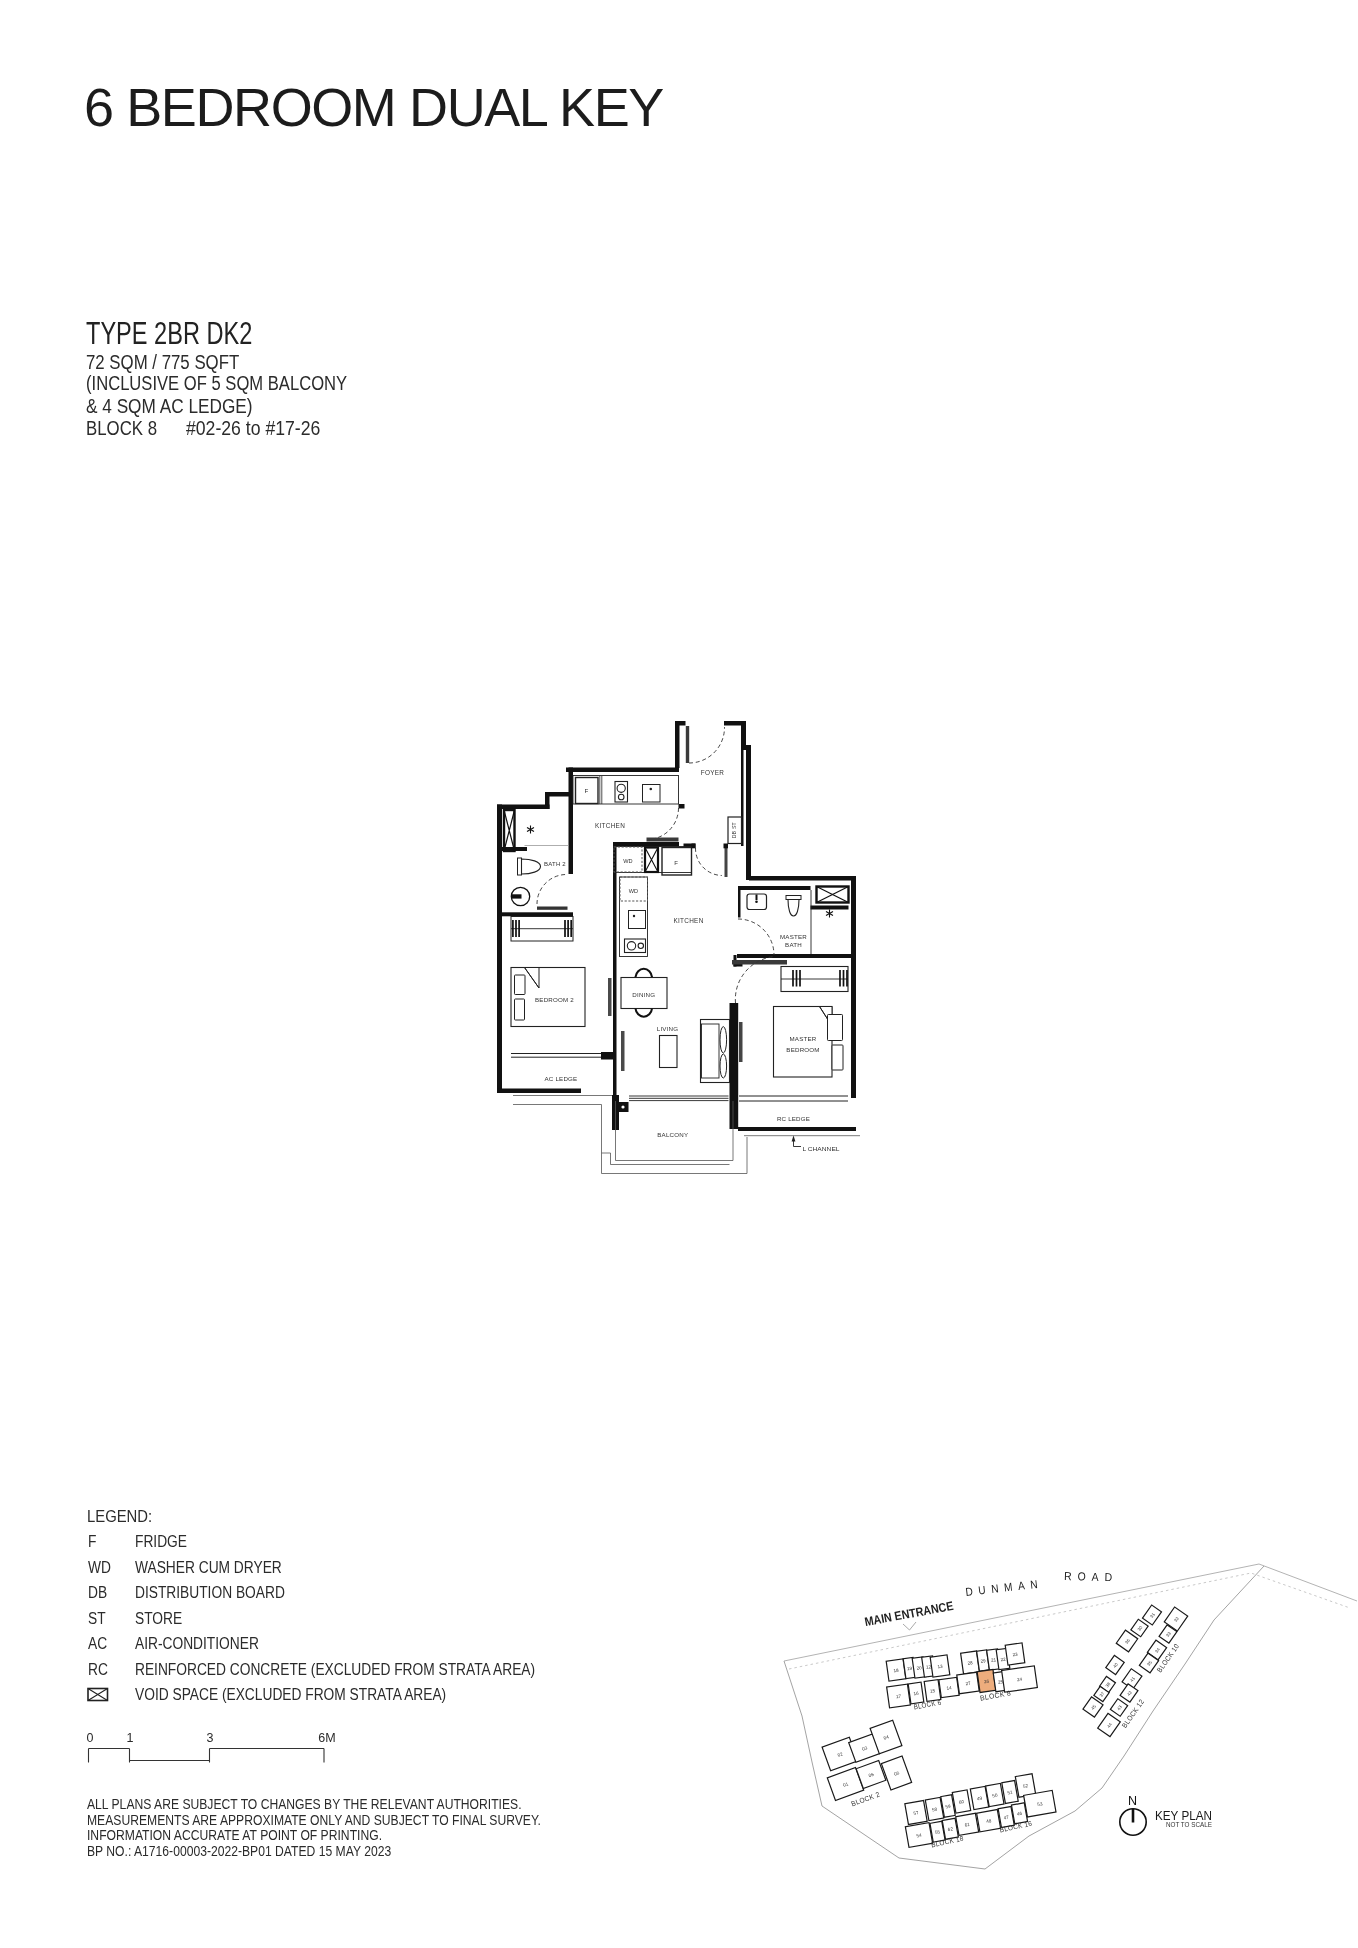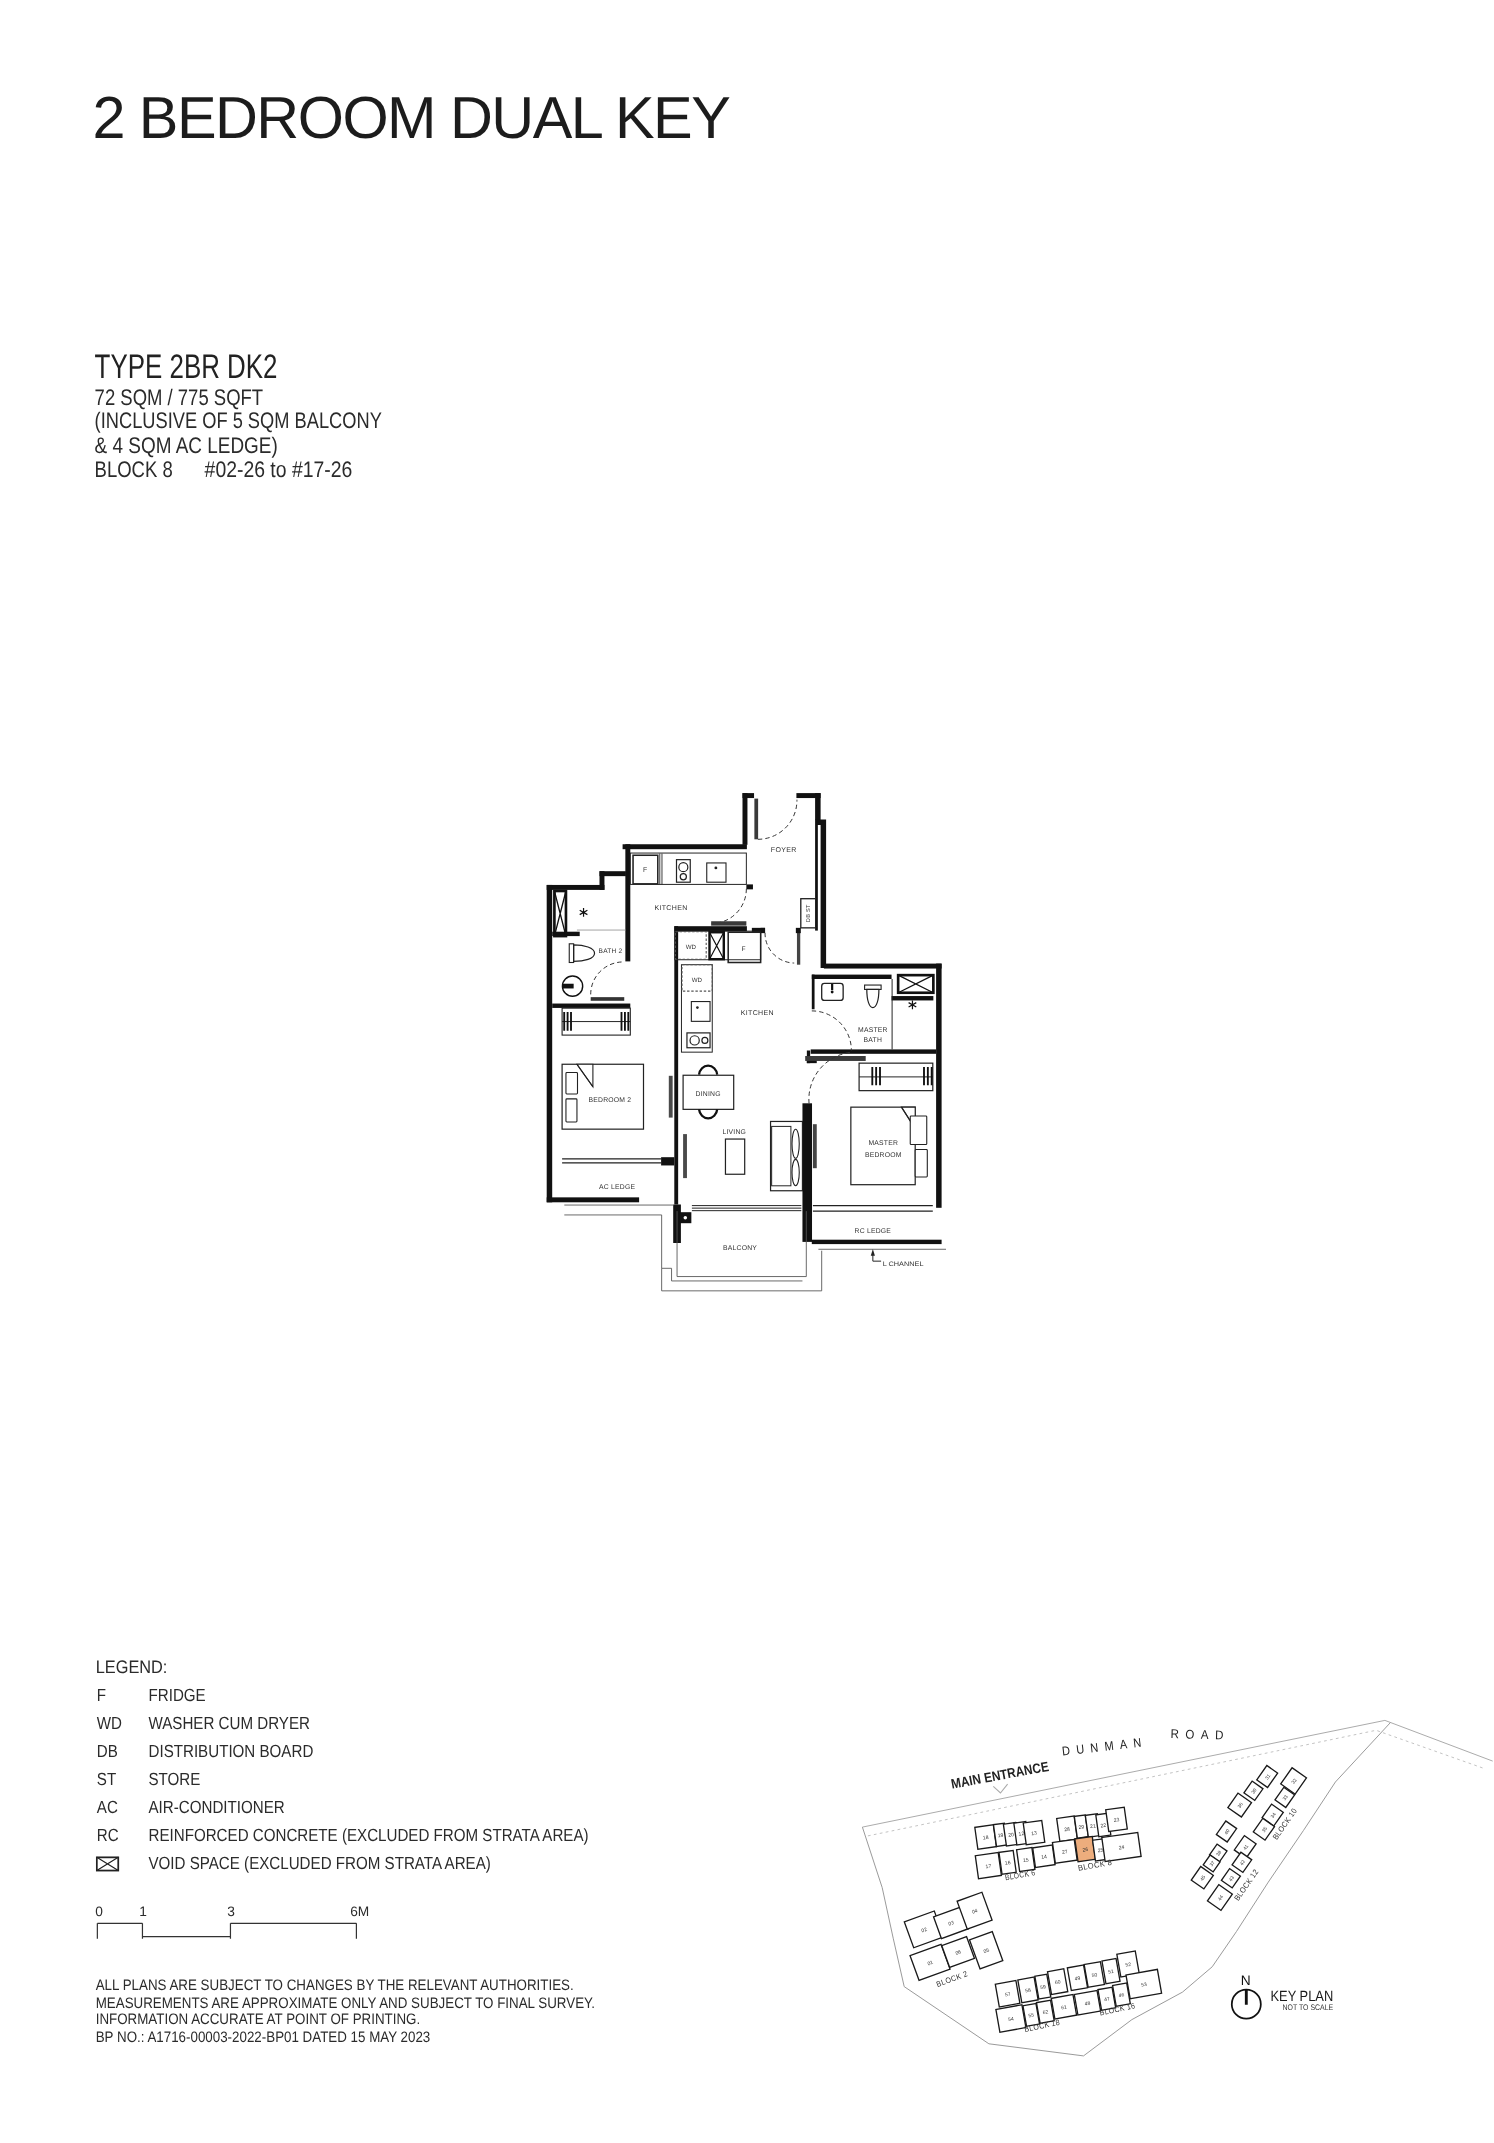--- a/index.html
+++ b/index.html
@@ -3,21 +3,21 @@
 <meta charset="utf-8">
 <style>
   html,body{margin:0;padding:0;}
   body{width:1358px;height:1948px;background:#ffffff;font-family:"Liberation Sans",sans-serif;position:relative;overflow:hidden;}
   .abs{position:absolute;}
   .t{position:absolute;color:#2b2b2b;white-space:nowrap;}
 </style>
 </head>
 <body>
 
-<div class="t" style="left:84px;top:76px;font-size:54px;letter-spacing:-1.4px;color:#1c1c1c;">2 BEDROOM DUAL KEY</div>
+<div class="t" style="left:84px;top:76px;font-size:54px;letter-spacing:-1.4px;color:#1c1c1c;">6 BEDROOM DUAL KEY</div>
 
 <div class="t" style="left:86px;top:316px;font-size:31px;color:#222;transform:scaleX(0.76);transform-origin:0 0;">TYPE 2BR DK2</div>
 
 <div class="t" style="left:86px;top:350px;font-size:20.5px;transform:scaleX(0.82);transform-origin:0 0;">72 SQM / 775 SQFT</div>
 
 <div class="t" style="left:86px;top:371px;font-size:20.5px;transform:scaleX(0.81);transform-origin:0 0;">(INCLUSIVE OF 5 SQM BALCONY</div>
 
 <div class="t" style="left:86px;top:394px;font-size:20.5px;transform:scaleX(0.84);transform-origin:0 0;">&amp; 4 SQM AC LEDGE)</div>
 
 <div class="t" style="left:86px;top:416px;font-size:20.5px;transform:scaleX(0.82);transform-origin:0 0;">BLOCK 8</div>

